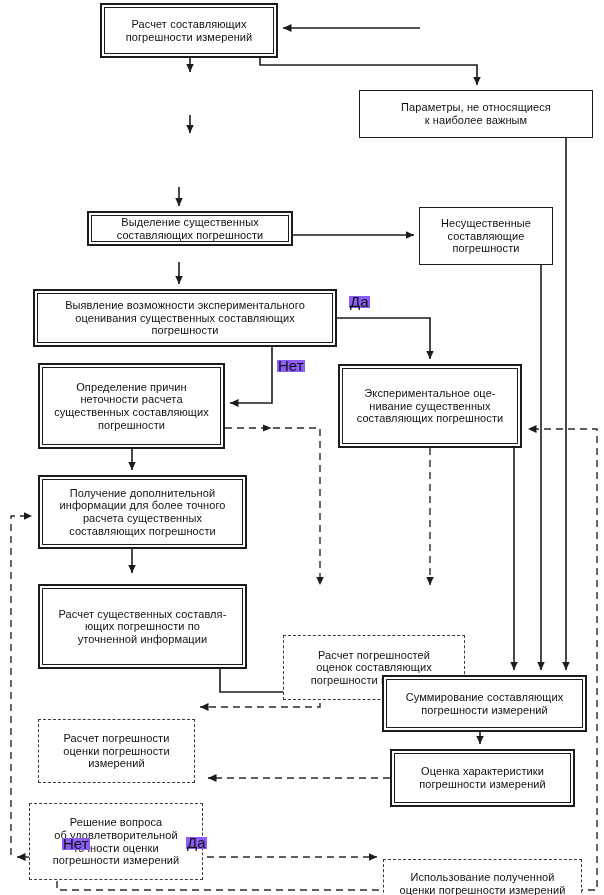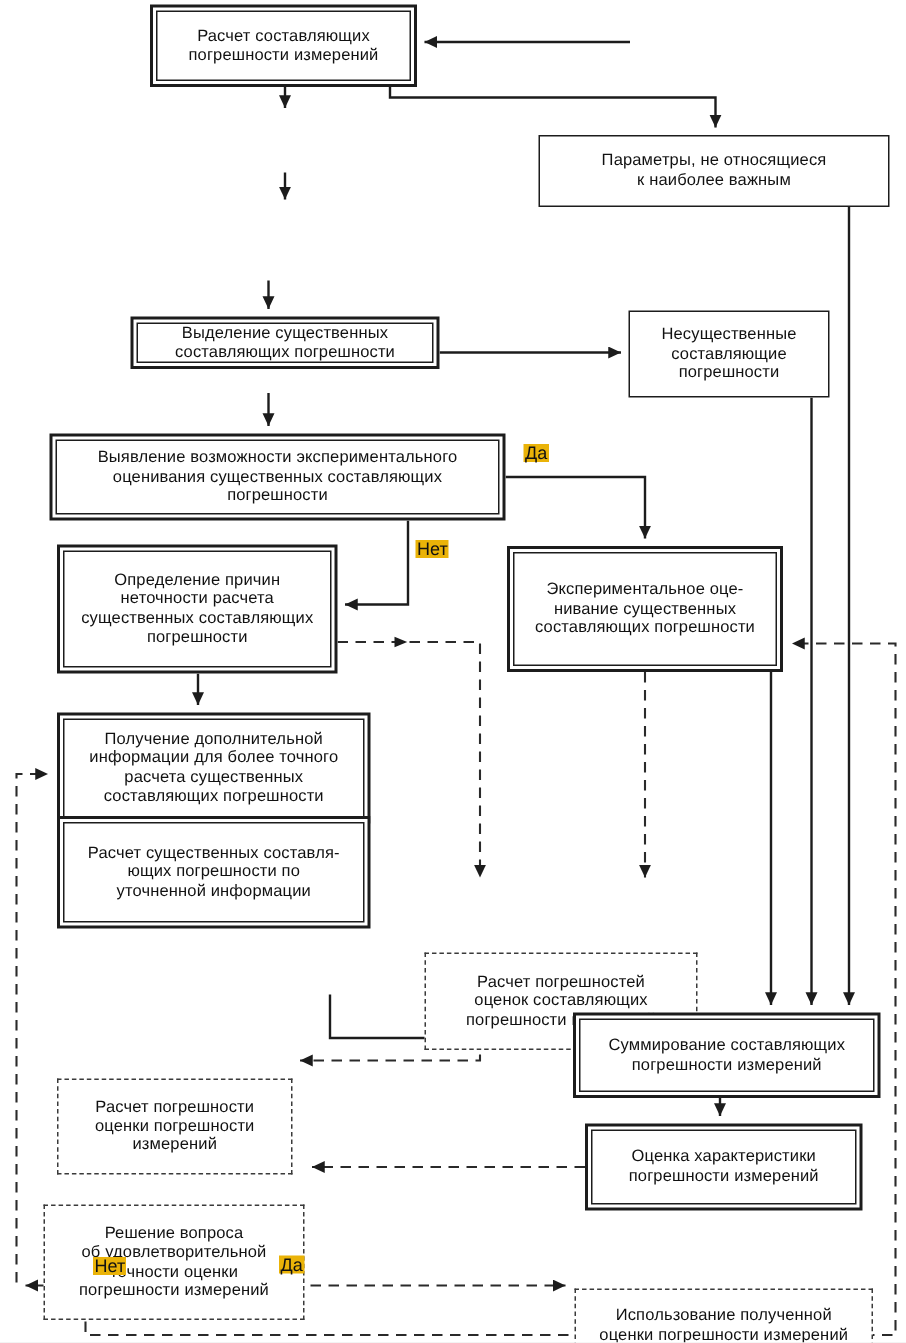--- a/index.html
+++ b/index.html
@@ -15,21 +15,21 @@
   .node .lbl{
     white-space:pre-line;font-size:11px;line-height:12.6px;padding:2px 3px;
     letter-spacing:0.1px;
   }
   .node.double{border-width:2px;}
   .node.double::after{
     content:"";position:absolute;inset:2px;border:1.4px solid #1c1c1c;pointer-events:none;
   }
   .node.dashed{border:1.4px dashed #3a3a3a;margin-top:45px;}
   .edge-label{
-    position:absolute;font-size:12px;line-height:12px;background:#eab308;padding:0 1px;
+    position:absolute;font-size:15px;line-height:12px;background:#8b5cf6;padding:0 1px;
   }
 </style>
 </head>
 <body>
 
 <div class="stage">
 
   <svg class="wires" viewBox="0 0 604 895" xmlns="http://www.w3.org/2000/svg">
     <defs>
       <marker id="ah" markerUnits="userSpaceOnUse" markerWidth="10" markerHeight="9" refX="8.5" refY="4" orient="auto">
@@ -111,21 +111,21 @@
 составляющих погрешности</span>
   </div>
 
   <div class="node double" style="left:38px;top:475px;width:209px;height:74px">
     <span class="lbl">Получение дополнительной
 информации для более точного
 расчета существенных
 составляющих погрешности</span>
   </div>
 
-  <div class="node double" style="left:38px;top:544px;width:209px;height:75px">
+  <div class="node double" style="left:38px;top:584px;width:209px;height:85px">
     <span class="lbl">Расчет существенных составля-
 ющих погрешности по
 уточненной информации</span>
   </div>
 
   <div class="node dashed" style="left:38px;top:674px;width:157px;height:64px">
     <span class="lbl">Расчет погрешности
 оценки погрешности
 измерений</span>
   </div>

